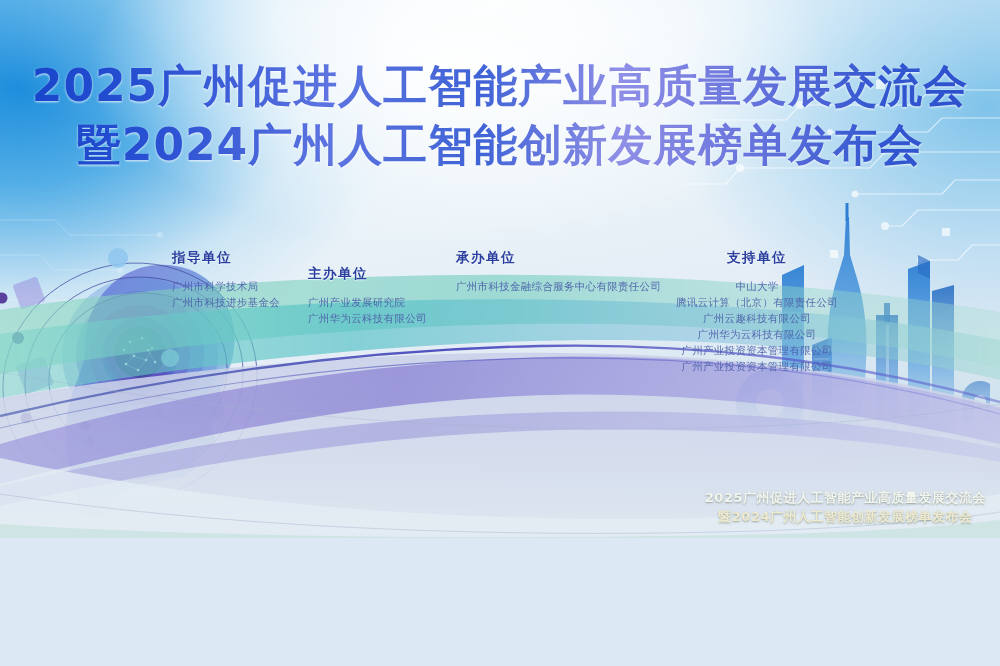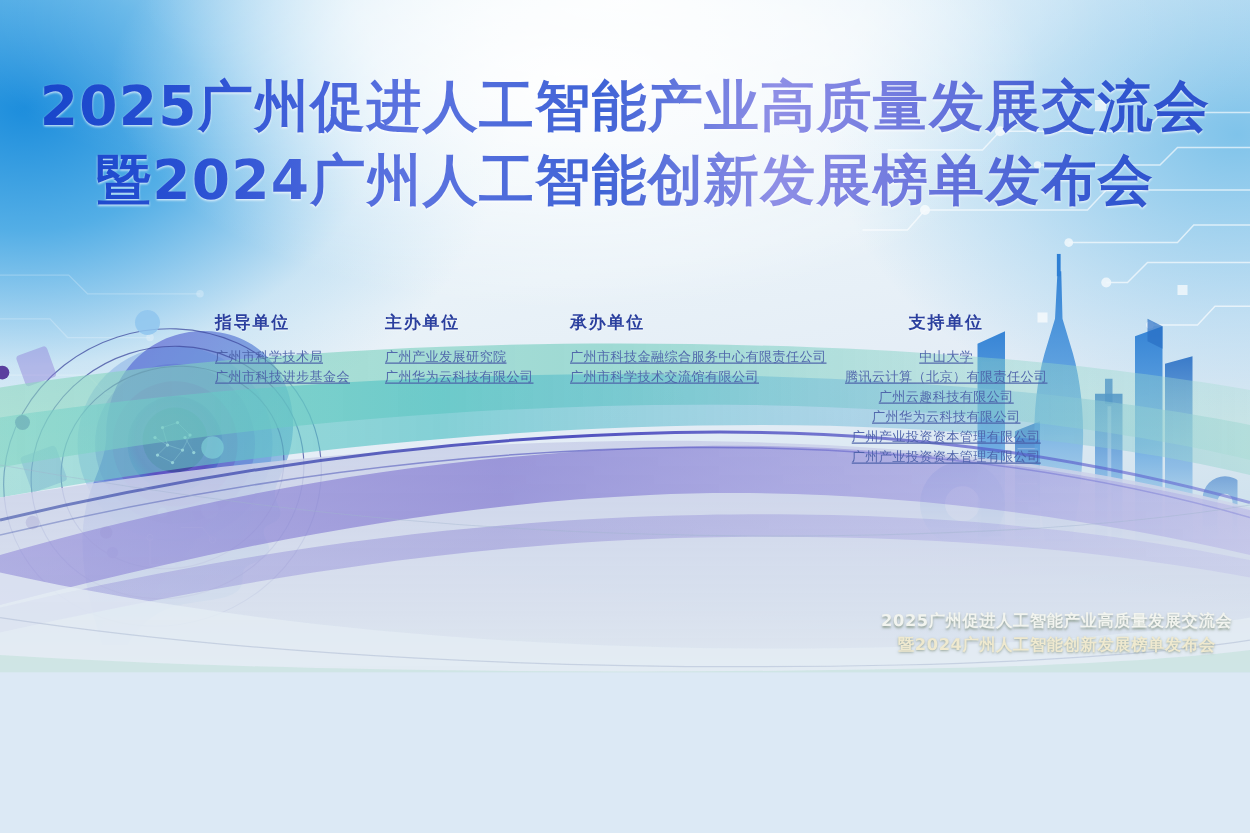--- a/index.html
+++ b/index.html
@@ -44,34 +44,33 @@
     -webkit-text-fill-color:transparent;
     filter:drop-shadow(0 1px 1px rgba(255,255,255,.8));
     white-space:nowrap;
   }
   .title-line.two{font-size:44px;margin-top:4px;}
 
   
   .orgs{position:absolute;left:0;top:232px;width:1000px;z-index:6;}
   .org-col{position:absolute;margin-top:17px;}
   .org-col.c0{left:172px;top:0;}
-  .org-col.c1{left:308px;top:0;}
+  .org-col.c1{left:308px;top:16px;}
   .org-col.c2{left:456px;top:0;}
   .org-col.c3{left:676px;top:0;text-align:center;}
   .org-title{
     font-size:13.5px;font-weight:bold;color:#2a3f9e;letter-spacing:1.5px;
     margin-bottom:11px;white-space:nowrap;
     text-shadow:0 1px 1px rgba(255,255,255,.7);
     font-family:"DejaVu Sans","Liberation Sans",sans-serif;
   }
   .org-item{
     font-size:10.5px;line-height:16px;color:#4a5fa8;white-space:nowrap;
     letter-spacing:.3px;opacity:.92;
     font-family:"DejaVu Sans","Liberation Sans",sans-serif;
-    text-decoration:underline;
   }
 
   
   .watermark{position:absolute;right:14px;bottom:12px;text-align:center;z-index:7;}
   .wm-line{
     font-size:13px;font-weight:bold;line-height:19px;letter-spacing:.5px;
     color:#f2f4ef;white-space:nowrap;
     font-family:"DejaVu Sans","Liberation Sans",sans-serif;
     text-shadow:0 1px 2px rgba(90,110,80,.55);
   }
@@ -310,21 +309,20 @@
 
     <div class="org-col c1">
       <div class="org-title">主办单位</div>
       <div class="org-item">广州产业发展研究院</div>
       <div class="org-item">广州华为云科技有限公司</div>
     </div>
 
     <div class="org-col c2">
       <div class="org-title">承办单位</div>
       <div class="org-item">广州市科技金融综合服务中心有限责任公司</div>
-      <div class="org-item">广州市科学技术交流馆有限公司</div>
     </div>
 
     <div class="org-col c3">
       <div class="org-title">支持单位</div>
       <div class="org-item">中山大学</div>
       <div class="org-item">腾讯云计算（北京）有限责任公司</div>
       <div class="org-item">广州云趣科技有限公司</div>
       <div class="org-item">广州华为云科技有限公司</div>
       <div class="org-item">广州产业投资资本管理有限公司</div>
       <div class="org-item">广州产业投资资本管理有限公司</div>

